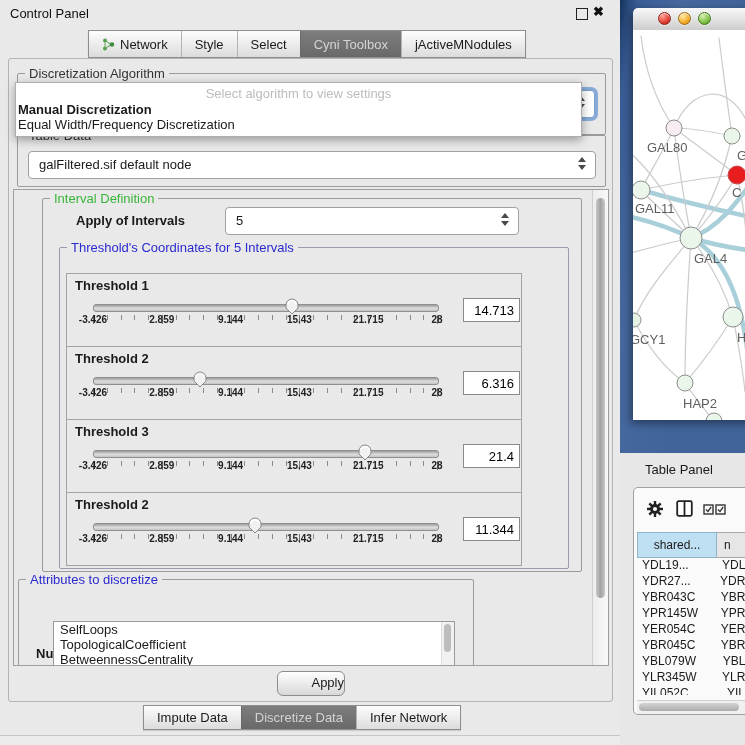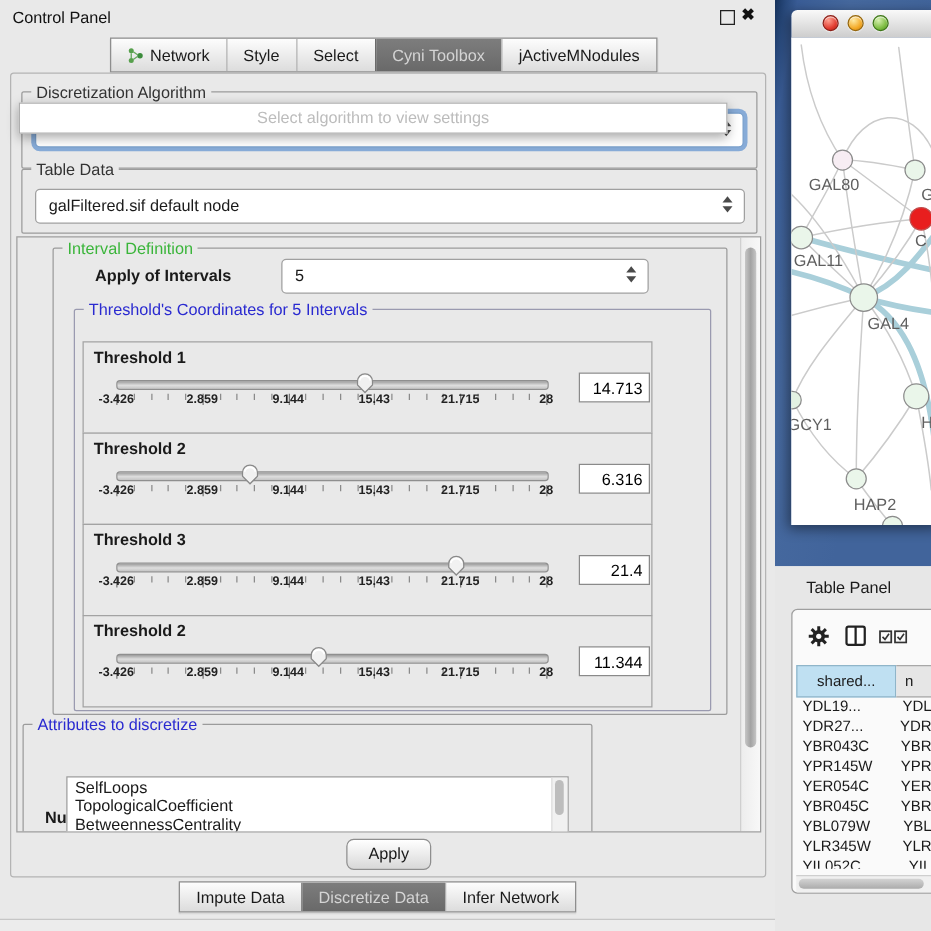--- a/index.html
+++ b/index.html
@@ -61,21 +61,21 @@
   .tlab{position:absolute;top:40px;transform:translateX(-50%);font-size:10px;font-weight:bold;color:#222;}
   .val{position:absolute;left:396px;top:24px;width:50px;height:22px;border:1px solid #8a8a8a;background:#fff;
        font:13px "Liberation Sans",sans-serif;text-align:right;padding:0 5px 0 0;}
   #attr-group{left:4px;top:389px;width:454px;height:96px;}
   #attr-heading{position:absolute;left:17px;top:20px;font-weight:bold;margin-top:46px;}
   .attr-list{position:absolute;left:34px;top:41px;width:400px;height:70px;background:#fff;border:1px solid #9a9a9a;overflow:hidden;}
   .attr-item{font-size:13px;line-height:15px;padding-left:6px;white-space:nowrap;}
   .lscroll{position:absolute;right:0;top:0;width:12px;height:100%;background:#f1f1f1;border-left:1px solid #ddd;}
   .lthumb{position:absolute;left:2px;top:2px;width:7px;height:28px;border-radius:4px;background:#bdbdbd;}
   .btn{position:absolute;left:268px;top:612px;width:66px;height:23px;border:1px solid #8e8e8e;border-radius:6px;
-       background:linear-gradient(#ffffff,#d8d8d8);text-align:center;line-height:21px;font-size:13px;}
+       background:linear-gradient(#ffffff,#d8d8d8);text-align:right;line-height:21px;font-size:13px;}
   
   .desktop{position:absolute;left:620px;top:0;width:125px;height:453px;
            background:linear-gradient(100deg,#15315a 0px,#294a7d 9px,#3a5d97 18px,#46699f 60px,#41649b 125px);}
   .nw{position:absolute;left:633px;top:8px;width:120px;height:412px;border-radius:5px 5px 0 0;box-shadow:-2px 3px 10px rgba(0,0,0,.45);}
   .nw-titlebar{height:22px;background:linear-gradient(#f9f9f9,#cdcdcd);border-bottom:1px solid #8f8f8f;border-radius:5px 5px 0 0;position:relative;}
   .light{position:absolute;top:4px;width:13px;height:13px;border-radius:50%;box-shadow:inset 0 1px 1px rgba(255,255,255,.75),0 1px 1px rgba(255,255,255,.5);}
   .l-red{left:25px;background:radial-gradient(circle at 35% 30%,#ffa090,#e03a2e 62%,#aa1b11);border:1px solid #8d2018;box-sizing:border-box;}
   .l-yel{left:45px;background:radial-gradient(circle at 35% 30%,#ffeaa2,#f3a824 62%,#c07a10);border:1px solid #96680f;box-sizing:border-box;}
   .l-grn{left:65px;background:radial-gradient(circle at 35% 30%,#d6f0ae,#7cbc40 62%,#4c8c1f);border:1px solid #3e7717;box-sizing:border-box;}
   .nw-canvas{position:absolute;left:0;top:22px;width:120px;height:390px;background:#fff;overflow:hidden;}
@@ -503,13 +503,17 @@
         </div>
       </div>
     <div class="hscroll">
         <div class="hthumb"></div>
       </div>
   </div>
 </div>
 
 <div class="popup">
   <div class="hint">Select algorithm to view settings</div>
+  <div id="popup-options">
+      <div class="popup-opt bold">Manual Discretization</div>
+      <div class="popup-opt">Equal Width/Frequency Discretization</div>
+    </div>
 </div>
 
 </body></html>

